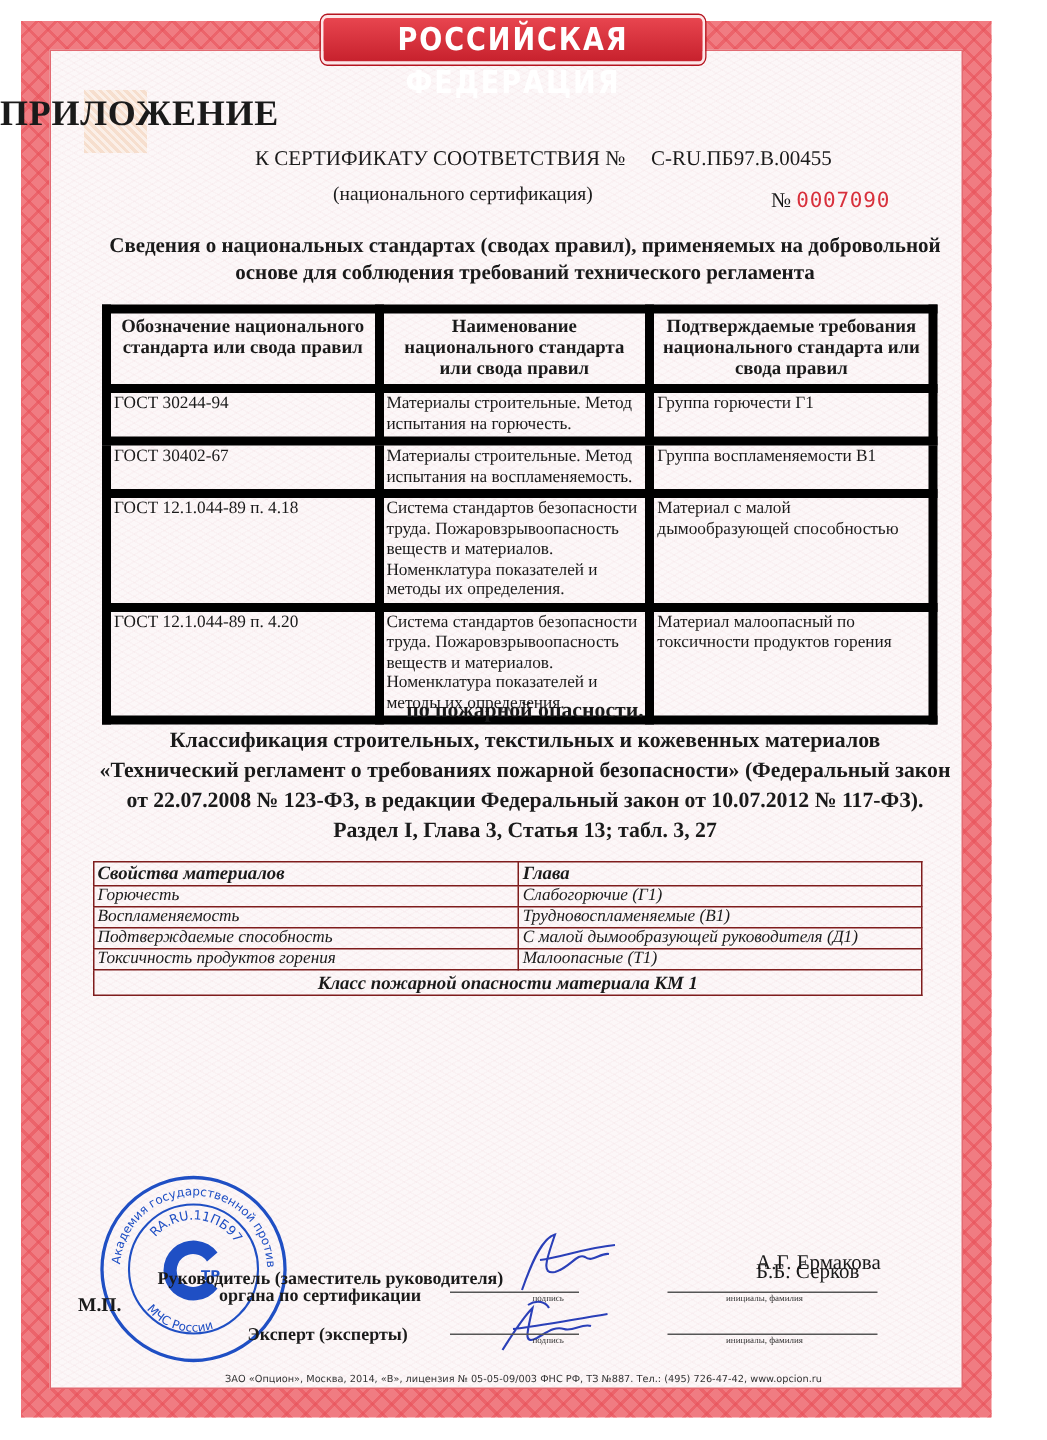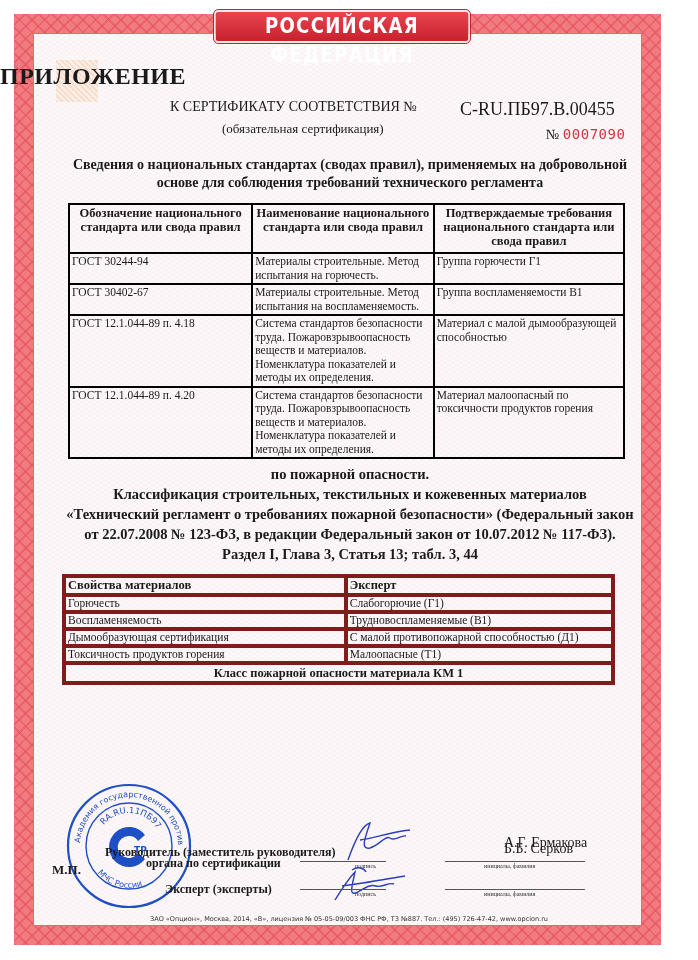--- a/index.html
+++ b/index.html
@@ -38,39 +38,39 @@
     color: #ffffff; font-family: "DejaVu Sans", sans-serif; font-weight: bold;
     font-size: 21px; letter-spacing: 1.5px; text-align: center; line-height: 29px;
     transform: scaleX(0.86); transform-origin: center;
   }
   .abs { position: absolute; }
   .title-main {
     left: 0; width: 698px; top: 63px; 
     font-size: 24px; font-weight: bold; letter-spacing: 0.5px;
   }
   .cert-line { left: 170px; top: 99px; font-size: 14px; }
-  .cert-num { left: 460px; top: 99px; font-size: 18px; }
+  .cert-num { left: 434px; top: 99px; font-size: 14px; }
   .mandatory { left: 222px; top: 121px; font-size: 13px; }
-  .blank-num { left: 514px; top: 126px; font-size: 14px; margin-left: 32px; }
+  .blank-num { left: 514px; top: 126px; font-size: 14px; }
   .blank-num .red { color: #d8303c; font-family: "DejaVu Sans Mono", monospace; font-size: 14px; letter-spacing: 0.5px; }
   .section1 {
     left: 60px; width: 580px; top: 156px; text-align: center;
     font-size: 14px; font-weight: bold; line-height: 18px;
   }
   table { border-collapse: collapse; position: absolute; }
   .t1 { left: 68px; top: 203px; width: 557px; font-size: 11.5px; }
-  .t1 th, .t1 td { border: 2px solid #000000; vertical-align: top; padding: 1px 2px; line-height: 13.5px; }
+  .t1 th, .t1 td { border: 6px solid #000000; vertical-align: top; padding: 1px 2px; line-height: 13.5px; }
   .t1 th { font-weight: bold; font-size: 12.5px; text-align: center; height: 45px; line-height: 14px; }
   .t1 col.c1 { width: 184px; } .t1 col.c2 { width: 182px; } .t1 col.c3 { width: 191px; }
   .section2 {
     left: 40px; width: 620px; top: 464px; text-align: center;
     font-size: 14.5px; font-weight: bold; line-height: 20px;
   }
   .t2 { left: 62px; top: 574px; width: 553px; font-size: 11.5px; }
-  .t2 td, .t2 th { border: 4px solid #7f1d1d; padding: 0 2px; height: 13px; line-height: 13px; text-align: left; }
+  .t2 td, .t2 th { border: 1px solid #7f1d1d; padding: 0 2px; height: 13px; line-height: 13px; text-align: left; font-style: italic; }
   .t2 th { font-weight: bold; font-size: 12.5px; height: 15px; }
   .t2 col.c1 { width: 284px; } .t2 col.c2 { width: 269px; }
   .t2 td.class-row { text-align: center; font-weight: bold; font-size: 12.5px; height: 16px; }
   .stamp { left: 66px; top: 783px; width: 126px; height: 126px; }
   .sig-label { font-size: 12px; font-weight: bold; }
   .mp { left: 52px; top: 862px; font-size: 13px; font-weight: bold; }
   .head-label { left: 105px; top: 845px; font-size: 12px; }
   .head-label2 { left: 146px; top: 856px; font-size: 12px; }
   .expert-label { left: 165px; top: 882px; font-size: 12px; }
   .line { position: absolute; height: 0; border-top: 1px solid #555; }
@@ -88,21 +88,21 @@
 <div class="frame">
   <div class="frame-inner"></div>
 </div>
 <div class="abs watermark-square"></div>
 
 <div class="banner">РОССИЙСКАЯ ФЕДЕРАЦИЯ</div>
 
 <div class="abs title-main">ПРИЛОЖЕНИЕ</div>
 <div class="abs cert-line">К СЕРТИФИКАТУ СООТВЕТСТВИЯ  №</div>
 <div class="abs cert-num">C-RU.ПБ97.В.00455</div>
-<div class="abs mandatory">(обязательная сертификация)</div>
+<div class="abs mandatory">(национального сертификация)</div>
 <div class="abs blank-num">
   <span>№</span>
   <span class="red">0007090</span>
 </div>
 
 <div class="abs section1">Сведения о национальных стандартах (сводах правил), применяемых на добровольной основе для соблюдения требований технического регламента</div>
 
 <table class="t1">
   <colgroup>
       <col class="c1">
@@ -138,44 +138,44 @@
       <td>Материал малоопасный по токсичности продуктов горения</td>
     </tr>
   </tbody>
 </table>
 
 <div class="abs section2">
   <div>по пожарной опасности.</div>
   <div>Классификация строительных, текстильных и кожевенных материалов</div>
   <div>«Технический регламент о требованиях пожарной безопасности» (Федеральный закон</div>
   <div>от 22.07.2008 № 123-ФЗ, в редакции Федеральный закон от 10.07.2012 № 117-ФЗ).</div>
-  <div>Раздел I, Глава 3, Статья 13; табл. 3, 44</div>
+  <div>Раздел I, Глава 3, Статья 13; табл. 3, 27</div>
 </div>
 
 <table class="t2">
   <colgroup>
       <col class="c1">
       <col class="c2">
     </colgroup>
   <tbody>
       <tr>
     <th>Свойства материалов</th>
-    <th>Эксперт</th>
+    <th>Глава</th>
   </tr>
   <tr>
     <td>Горючесть</td>
     <td>Слабогорючие (Г1)</td>
   </tr>
   <tr>
     <td>Воспламеняемость</td>
     <td>Трудновоспламеняемые (В1)</td>
   </tr>
   <tr>
-    <td>Дымообразующая сертификация</td>
-    <td>С малой противопожарной способностью (Д1)</td>
+    <td>Подтверждаемые способность</td>
+    <td>С малой дымообразующей руководителя (Д1)</td>
   </tr>
   <tr>
     <td>Токсичность продуктов горения</td>
     <td>Малоопасные (Т1)</td>
   </tr>
   <tr>
     <td class="class-row" colspan="2">Класс пожарной опасности материала КМ 1</td>
   </tr>
 </tbody>
   </table>

